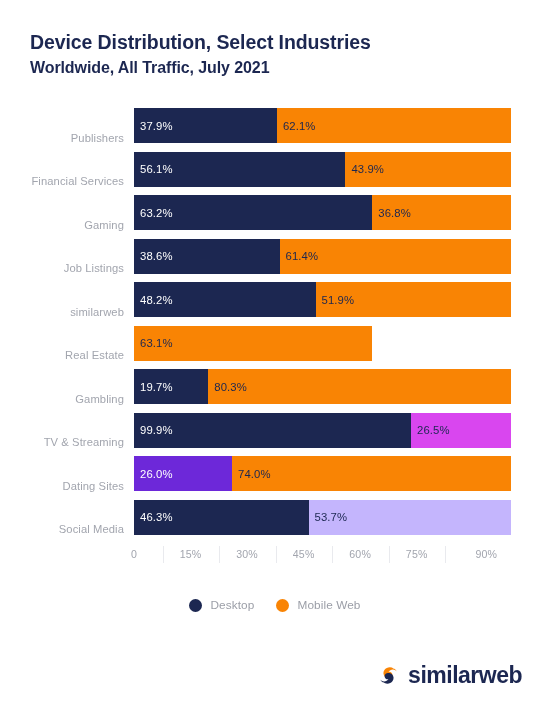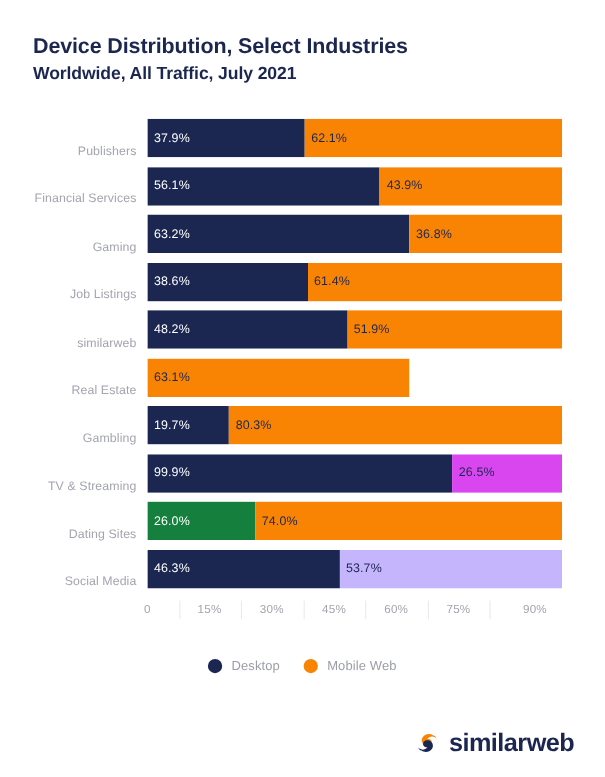--- a/index.html
+++ b/index.html
@@ -272,21 +272,21 @@
             <span class="seg-value">99.9%</span>
           </div>
           <div class="seg seg-mobile" style="width: 26.5%; background: #d946ef; text-align: center;">
             <span class="seg-value">26.5%</span>
           </div>
         </div>
       </div>
       <div class="row">
         <div class="row-label">Dating Sites</div>
         <div class="bar-track">
-          <div class="seg seg-desktop" style="width: 26%; background: #15803d;">
+          <div class="seg seg-desktop" style="width: 26%; background: #6d28d9;">
             <span class="seg-value">26.0%</span>
           </div>
           <div class="seg seg-mobile" style="width: 74%; background: rgb(249, 132, 4);">
             <span class="seg-value">74.0%</span>
           </div>
         </div>
       </div>
       <div class="row">
         <div class="row-label">Social Media</div>
         <div class="bar-track">

